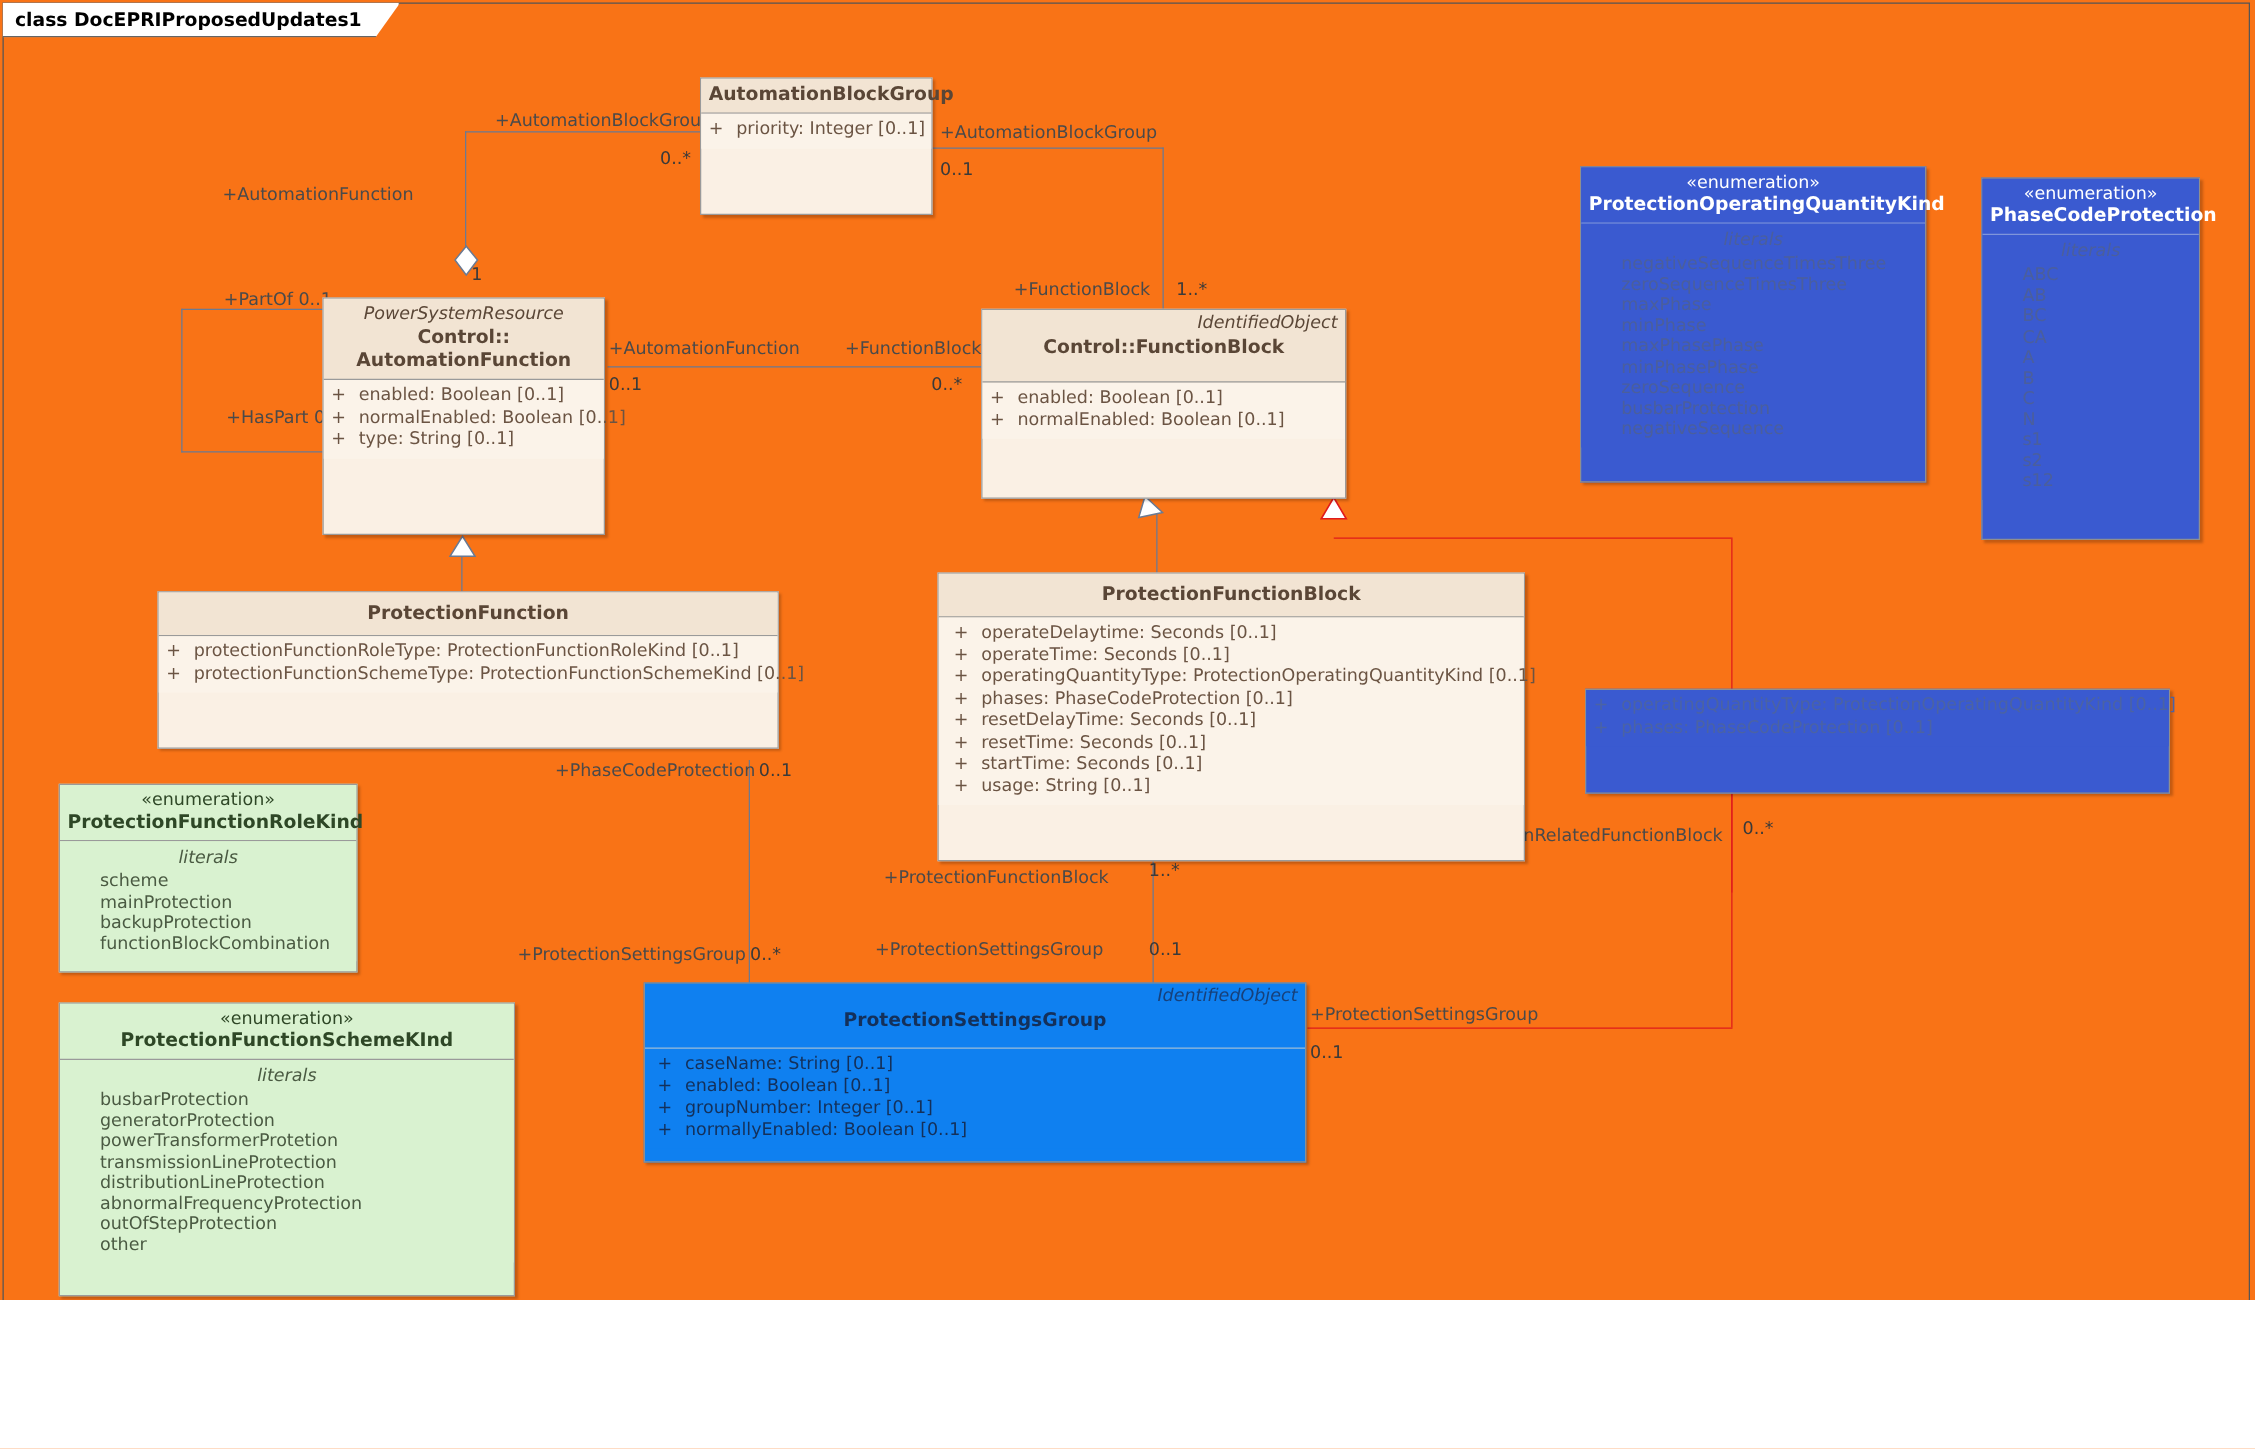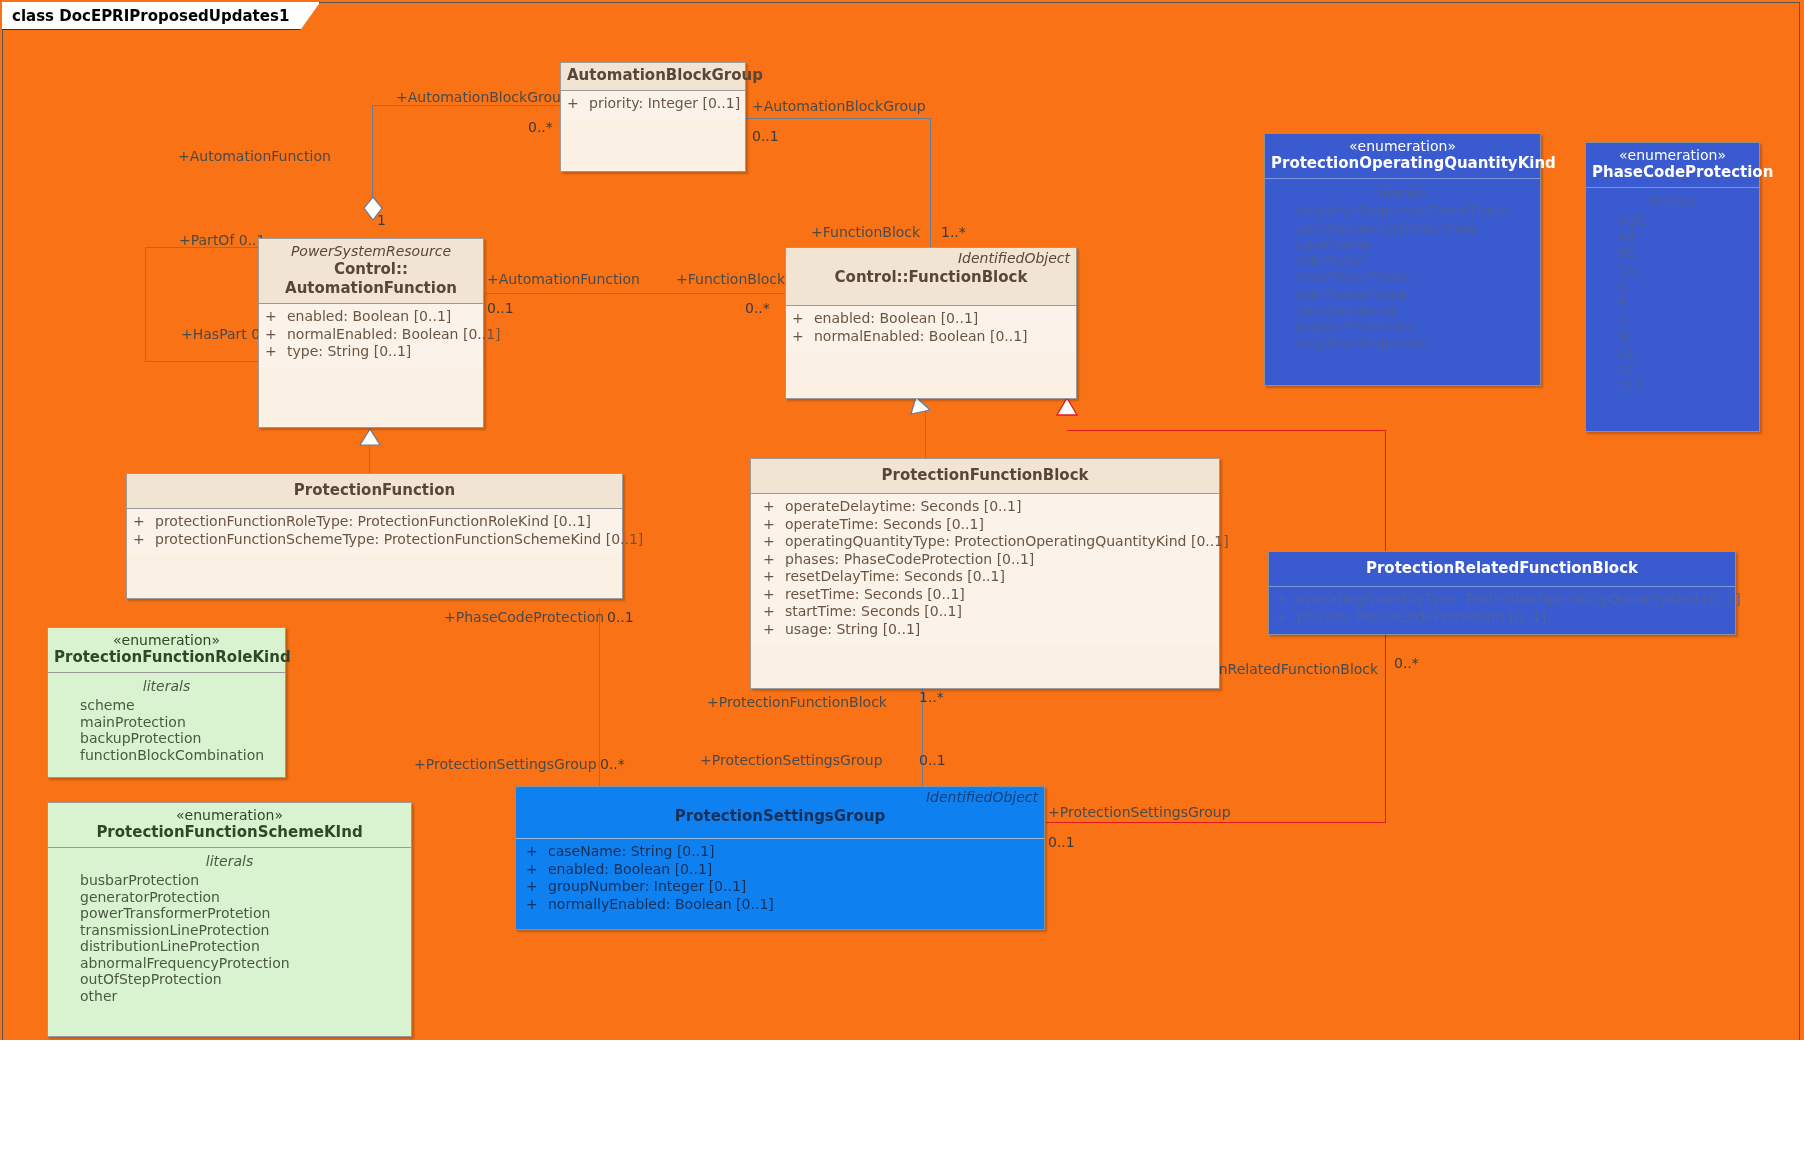--- a/index.html
+++ b/index.html
@@ -347,23 +347,20 @@
         <span>startTime: Seconds [0..1]</span>
       </div>
       <div class="attr-row">
         <span class="attr-vis">+</span>
         <span>usage: String [0..1]</span>
       </div>
     </div>
   </div>
 
   <div class="uml-box relblue" style="left:1268px; top:551px; width:468px; height:84px;">
-    <div class="uml-head" style="padding:7px 6px 8px 6px;">
-      <div class="classname">ProtectionRelatedFunctionBlock</div>
-    </div>
     <div class="uml-body">
       <div class="attr-row">
         <span class="attr-vis">+</span>
         <span>operatingQuantityType: ProtectionOperatingQuantityKind [0..1]</span>
       </div>
       <div class="attr-row">
         <span class="attr-vis">+</span>
         <span>phases: PhaseCodeProtection [0..1]</span>
       </div>
     </div>
@@ -396,21 +393,21 @@
 
   <div class="uml-box enumblue" style="left:1264px; top:133px; width:277px; height:253px;">
     <div class="uml-head" style="padding:4px 6px 5px 6px;">
       <div class="stereotype">«enumeration»</div>
       <div class="classname">ProtectionOperatingQuantityKind</div>
     </div>
     <div class="uml-body">
       <div class="literals-label">literals</div>
       <div class="literal-row">negativeSequenceTimesThree</div>
       <div class="literal-row">zeroSequenceTimesThree</div>
-      <div class="literal-row">caseName</div>
+      <div class="literal-row">maxPhase</div>
       <div class="literal-row">minPhase</div>
       <div class="literal-row">maxPhasePhase</div>
       <div class="literal-row">minPhasePhase</div>
       <div class="literal-row">zeroSequence</div>
       <div class="literal-row">busbarProtection</div>
       <div class="literal-row">negativeSequence</div>
     </div>
   </div>
 
   <div class="uml-box enumblue" style="left:1585px; top:142px; width:175px; height:290px;">

